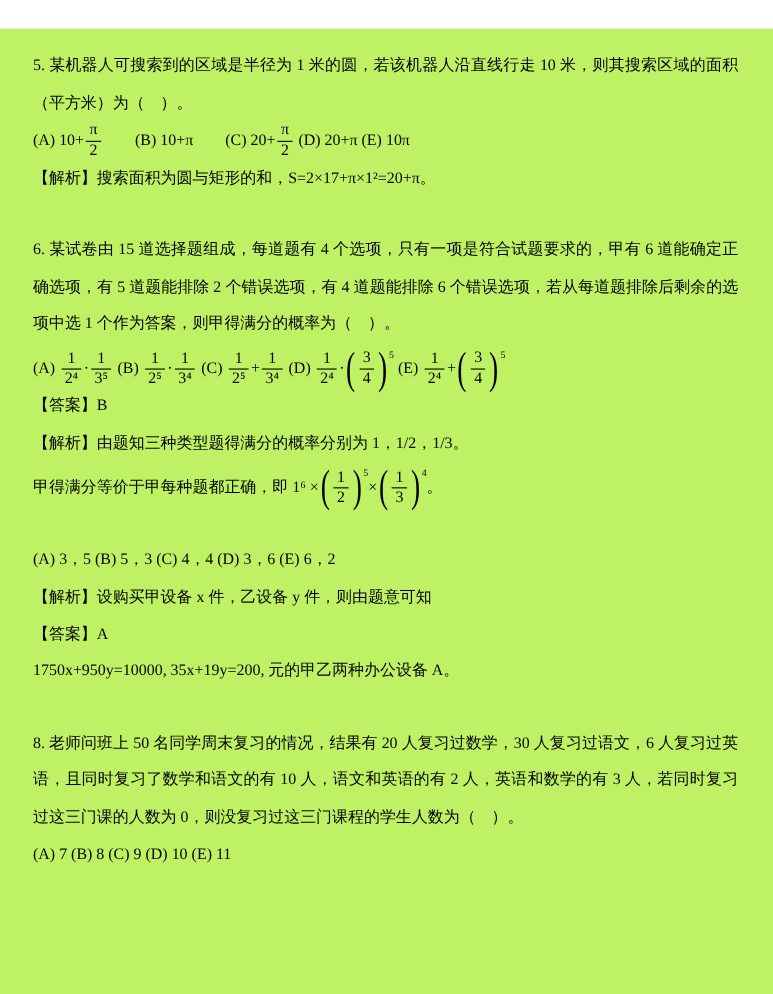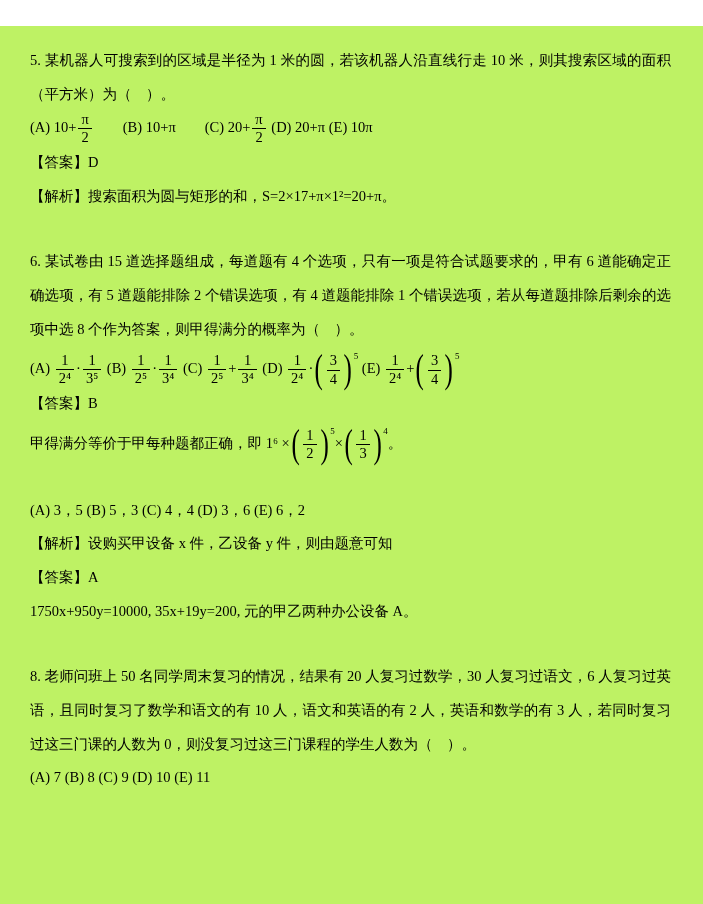--- a/index.html
+++ b/index.html
@@ -38,36 +38,36 @@
   .hsup{font-size:0.62em;vertical-align:1.55em;letter-spacing:0;}
 </style>
 </head>
 <body>
 
 <div class="page">
 
   <section class="question">
     <p class="stem">5. 某机器人可搜索到的区域是半径为 1 米的圆，若该机器人沿直线行走 10 米，则其搜索区域的面积（平方米）为（　）。</p>
     <p class="mathline">(A) 10+<span class="frac"><span class="num">π</span><span class="den">2</span></span>　　(B) 10+π　　(C) 20+<span class="frac"><span class="num">π</span><span class="den">2</span></span> (D) 20+π (E) 10π</p>
-    <p class="line">【答案】D</p>
     <p class="line">【解析】搜索面积为圆与矩形的和，S=2×17+π×1²=20+π。</p>
   </section>
 
   <section class="question">
-    <p class="stem">6. 某试卷由 15 道选择题组成，每道题有 4 个选项，只有一项是符合试题要求的，甲有 6 道能确定正确选项，有 5 道题能排除 2 个错误选项，有 4 道题能排除 1 个错误选项，若从每道题排除后剩余的选项中选 8 个作为答案，则甲得满分的概率为（　）。</p>
+    <p class="stem">6. 某试卷由 15 道选择题组成，每道题有 4 个选项，只有一项是符合试题要求的，甲有 6 道能确定正确选项，有 5 道题能排除 2 个错误选项，有 4 道题能排除 6 个错误选项，若从每道题排除后剩余的选项中选 1 个作为答案，则甲得满分的概率为（　）。</p>
     <p class="mathline">(A) <span class="frac"><span class="num">1</span><span class="den">2⁴</span></span>·<span class="frac"><span class="num">1</span><span class="den">3⁵</span></span> (B) <span class="frac"><span class="num">1</span><span class="den">2⁵</span></span>·<span class="frac"><span class="num">1</span><span class="den">3⁴</span></span> (C) <span class="frac"><span class="num">1</span><span class="den">2⁵</span></span>+<span class="frac"><span class="num">1</span><span class="den">3⁴</span></span> (D) <span class="frac"><span class="num">1</span><span class="den">2⁴</span></span>·<span class="bigparen">
           <span class="pchar">(</span>
           <span class="pcontent"><span class="frac"><span class="num">3</span><span class="den">4</span></span></span>
           <span class="pchar">)</span>
         </span><span class="hsup">5</span> (E) <span class="frac"><span class="num">1</span><span class="den">2⁴</span></span>+<span class="bigparen">
           <span class="pchar">(</span>
           <span class="pcontent"><span class="frac"><span class="num">3</span><span class="den">4</span></span></span>
           <span class="pchar">)</span>
         </span><span class="hsup">5</span></p>
     <p class="line">【答案】B</p>
+    <p class="line">【解析】由题知三种类型题得满分的概率分别为 1，1/2，1/3。</p>
     <p class="mathline">甲得满分等价于甲每种题都正确，即 1⁶ ×<span class="bigparen">
           <span class="pchar">(</span>
           <span class="pcontent"><span class="frac"><span class="num">1</span><span class="den">2</span></span></span>
           <span class="pchar">)</span>
         </span><span class="hsup">5</span>×<span class="bigparen">
           <span class="pchar">(</span>
           <span class="pcontent"><span class="frac"><span class="num">1</span><span class="den">3</span></span></span>
           <span class="pchar">)</span>
         </span><span class="hsup">4</span>。</p>
   </section>

